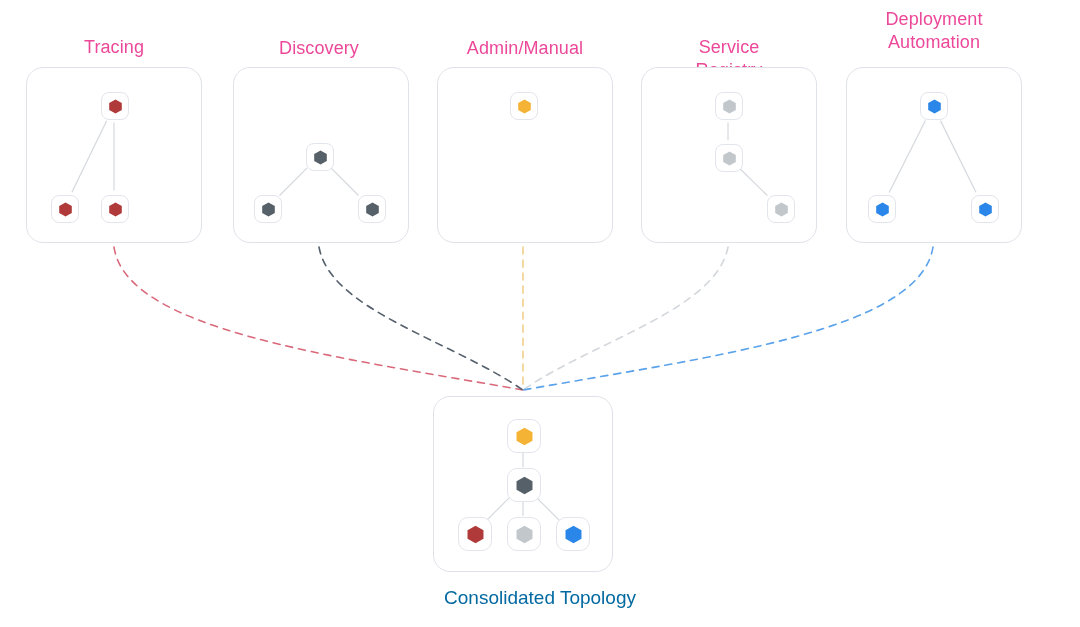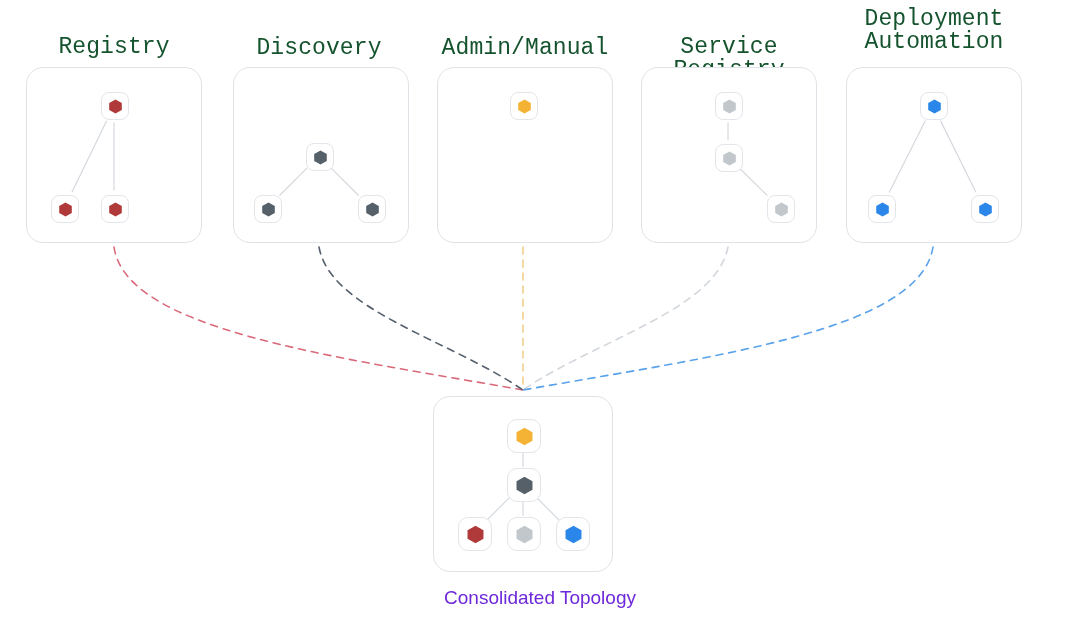--- a/index.html
+++ b/index.html
@@ -28,27 +28,27 @@
     pointer-events: none;
   }
   .panel-group {
     position: absolute;
   }
   .panel-title {
     position: absolute;
     left: 50%;
     transform: translateX(-50%);
     text-align: center;
-    color: #14532d;
-    font-size: 23px;
+    color: #ec4899;
+    font-size: 18px;
     font-weight: 400;
     letter-spacing: 0.1px;
     line-height: 23px;
     white-space: pre-line;
-    font-family: Liberation Mono, monospace;
+    font-family: Liberation Sans, sans-serif;
   }
   .panel-box {
     position: absolute;
     border: 1.6px solid #dfe3e8;
     border-radius: 17px;
     background: #ffffff;
     box-sizing: border-box;
   }
   .node {
     position: absolute;
@@ -84,41 +84,41 @@
     position: absolute;
     left: 0;
     top: 0;
     width: 100%;
     height: 100%;
     pointer-events: none;
   }
   .bottom-label {
     position: absolute;
     text-align: center;
-    color: #6d28d9;
+    color: #0369a1;
     font-size: 19px;
     line-height: 24px;
     white-space: nowrap;
     font-family: "Liberation Sans", sans-serif;
   }
 </style>
 </head>
 <body>
 
 <div id="stage">
   <svg id="connector-layer" viewBox="0 0 1080 627">
       <path d="M 114 247 C 126 330, 330 356, 523 390" fill="none" stroke="#d9697a" stroke-width="1.6" stroke-dasharray="7 6" stroke-linecap="round"></path>
       <path d="M 319 247 C 330 310, 450 340, 523 390" fill="none" stroke="#55606c" stroke-width="1.6" stroke-dasharray="7 6" stroke-linecap="round"></path>
       <path d="M 523 247 C 523 300, 523 350, 523 390" fill="none" stroke="#f1d08a" stroke-width="1.6" stroke-dasharray="7 6" stroke-linecap="round"></path>
       <path d="M 728 247 C 716 310, 596 340, 523 390" fill="none" stroke="#d3d7dc" stroke-width="1.6" stroke-dasharray="7 6" stroke-linecap="round"></path>
       <path d="M 933 247 C 920 330, 716 356, 523 390" fill="none" stroke="#5aa2ea" stroke-width="1.6" stroke-dasharray="7 6" stroke-linecap="round"></path>
     </svg>
   <div id="panels">
       <div class="panel-group" style="left: 26px; top: 0px; width: 176px; height: 260px;">
-        <div class="panel-title" style="top: 36px;">Registry</div>
+        <div class="panel-title" style="top: 36px;">Tracing</div>
         <div class="panel-box" style="left: 0px; top: 67px; width: 176px; height: 176px;">
           <svg class="edge-layer" viewBox="0 0 176 176">
             <line x1="80.57606528709977" y1="53.29330550857449" x2="45.42393471290024" y2="125.70669449142551" stroke="#d4d8dd" stroke-width="1.2"></line>
             <line x1="88" y1="55" x2="88" y2="124" stroke="#d4d8dd" stroke-width="1.2"></line>
           </svg>
           <div class="node" style="left: 88px; top: 38px;">
             <svg viewBox="0 0 100 100" class="hex">
               <polygon points="50,4 92,27 92,73 50,96 8,73 8,27" fill="#b03a3a"></polygon>
             </svg>
           </div>

